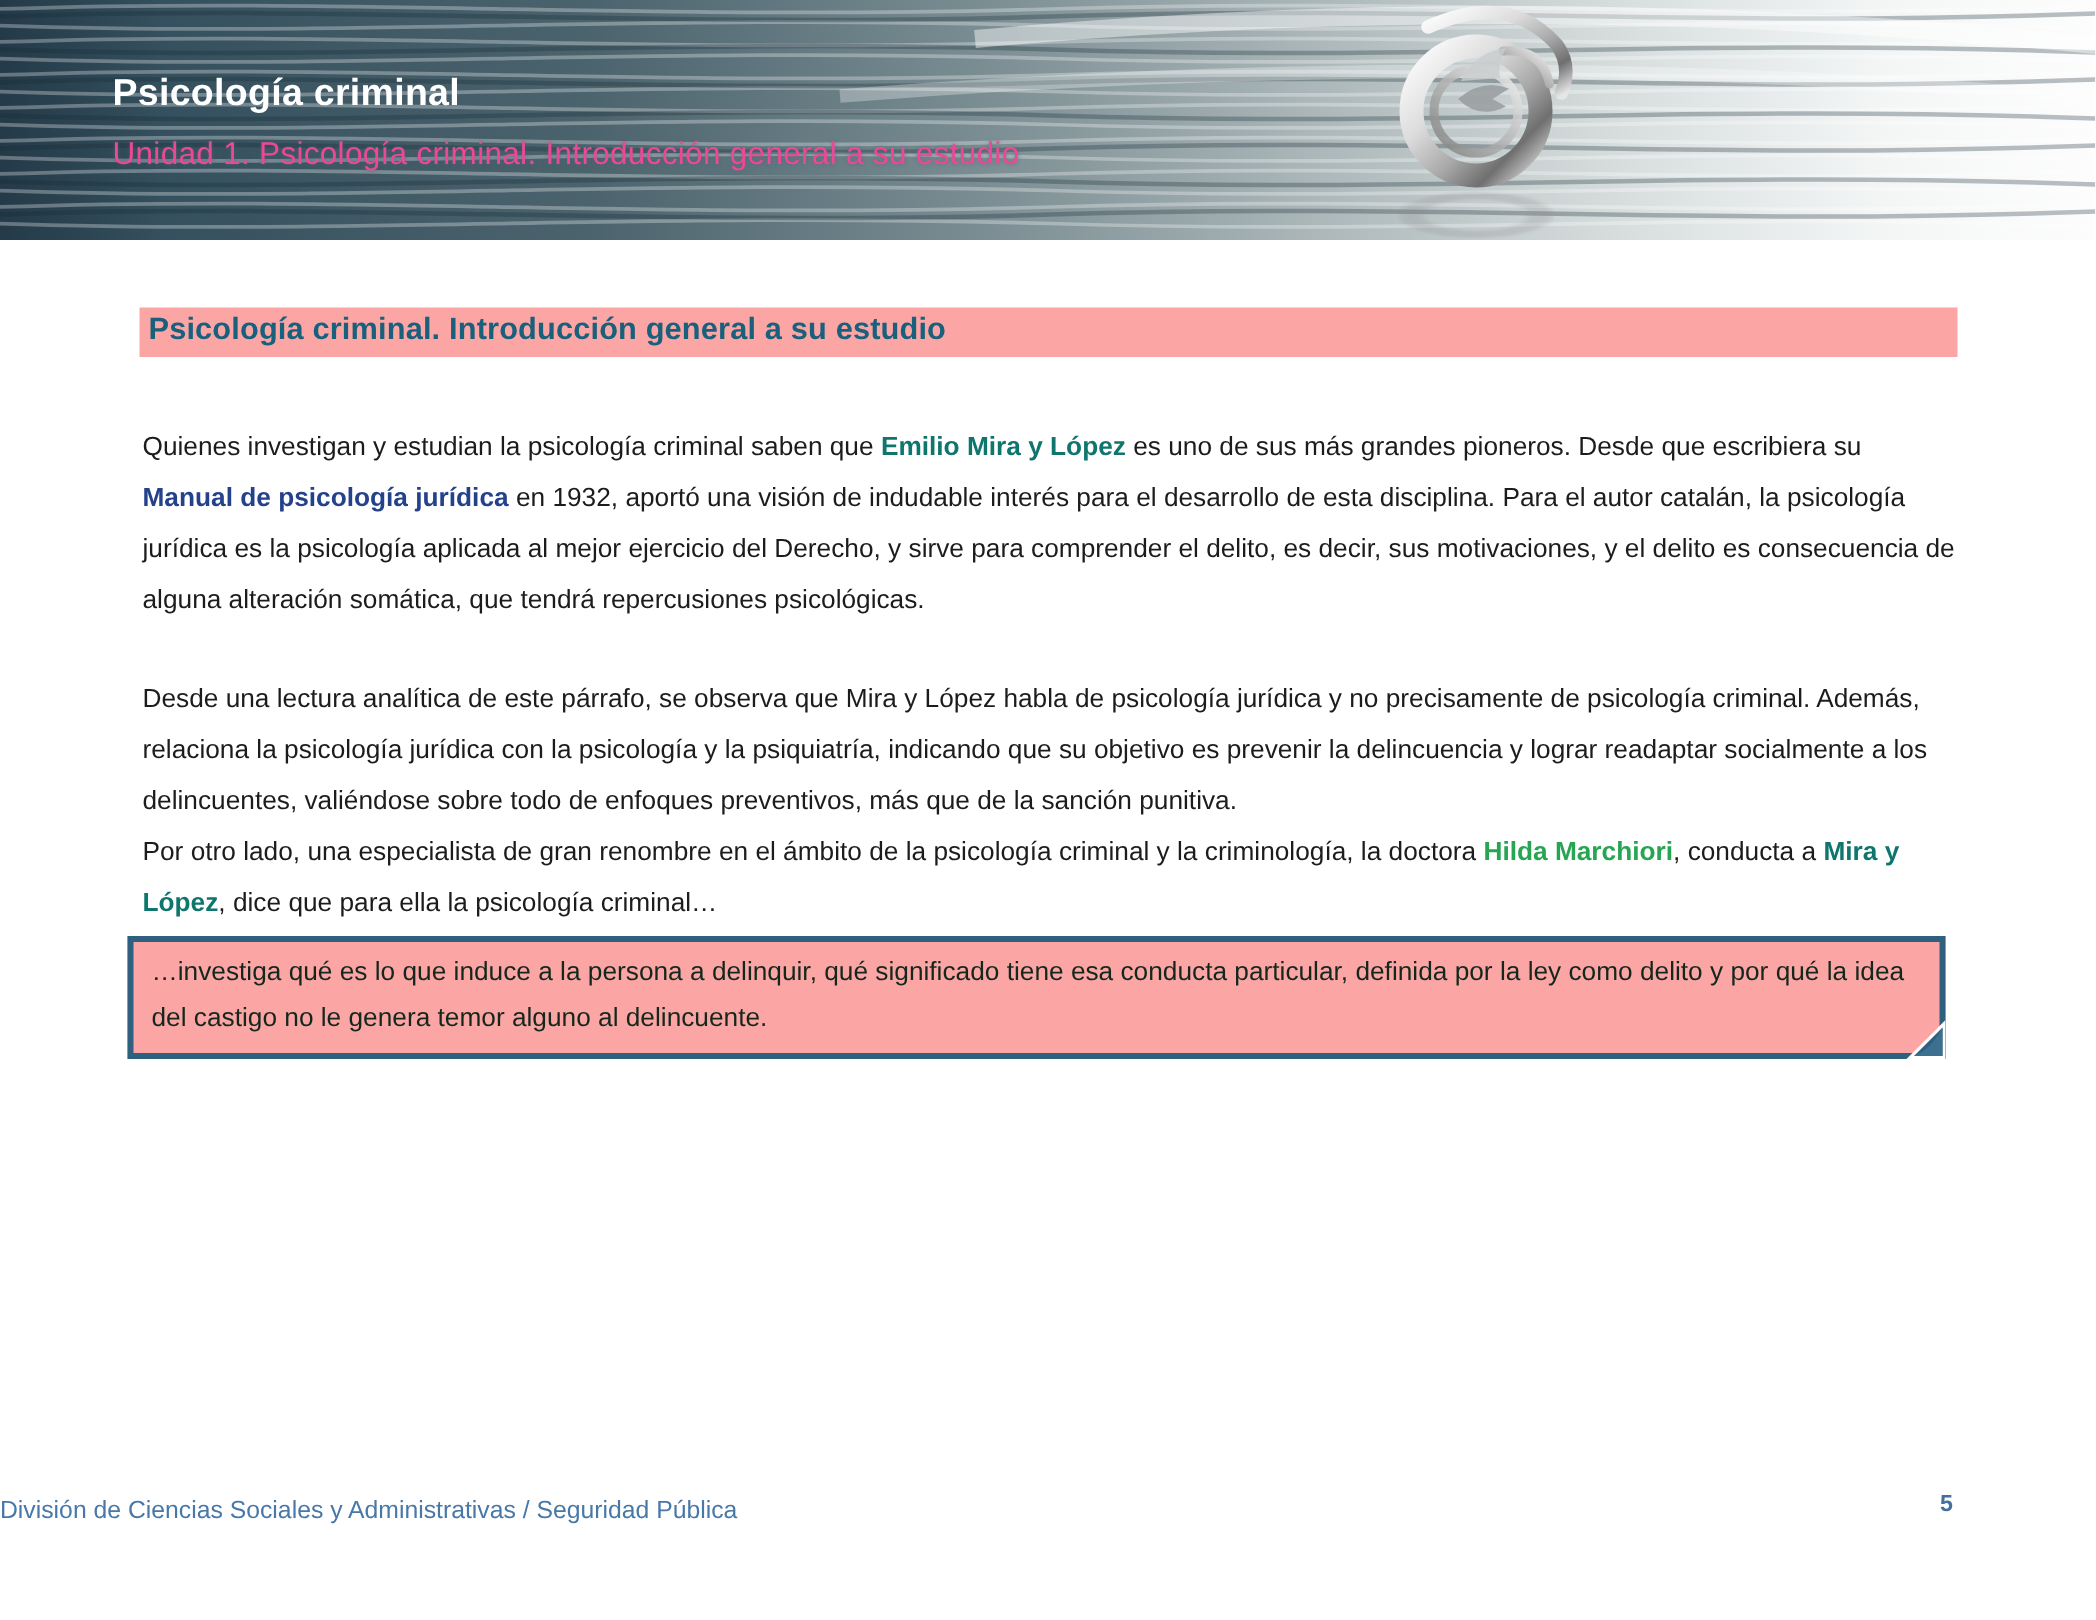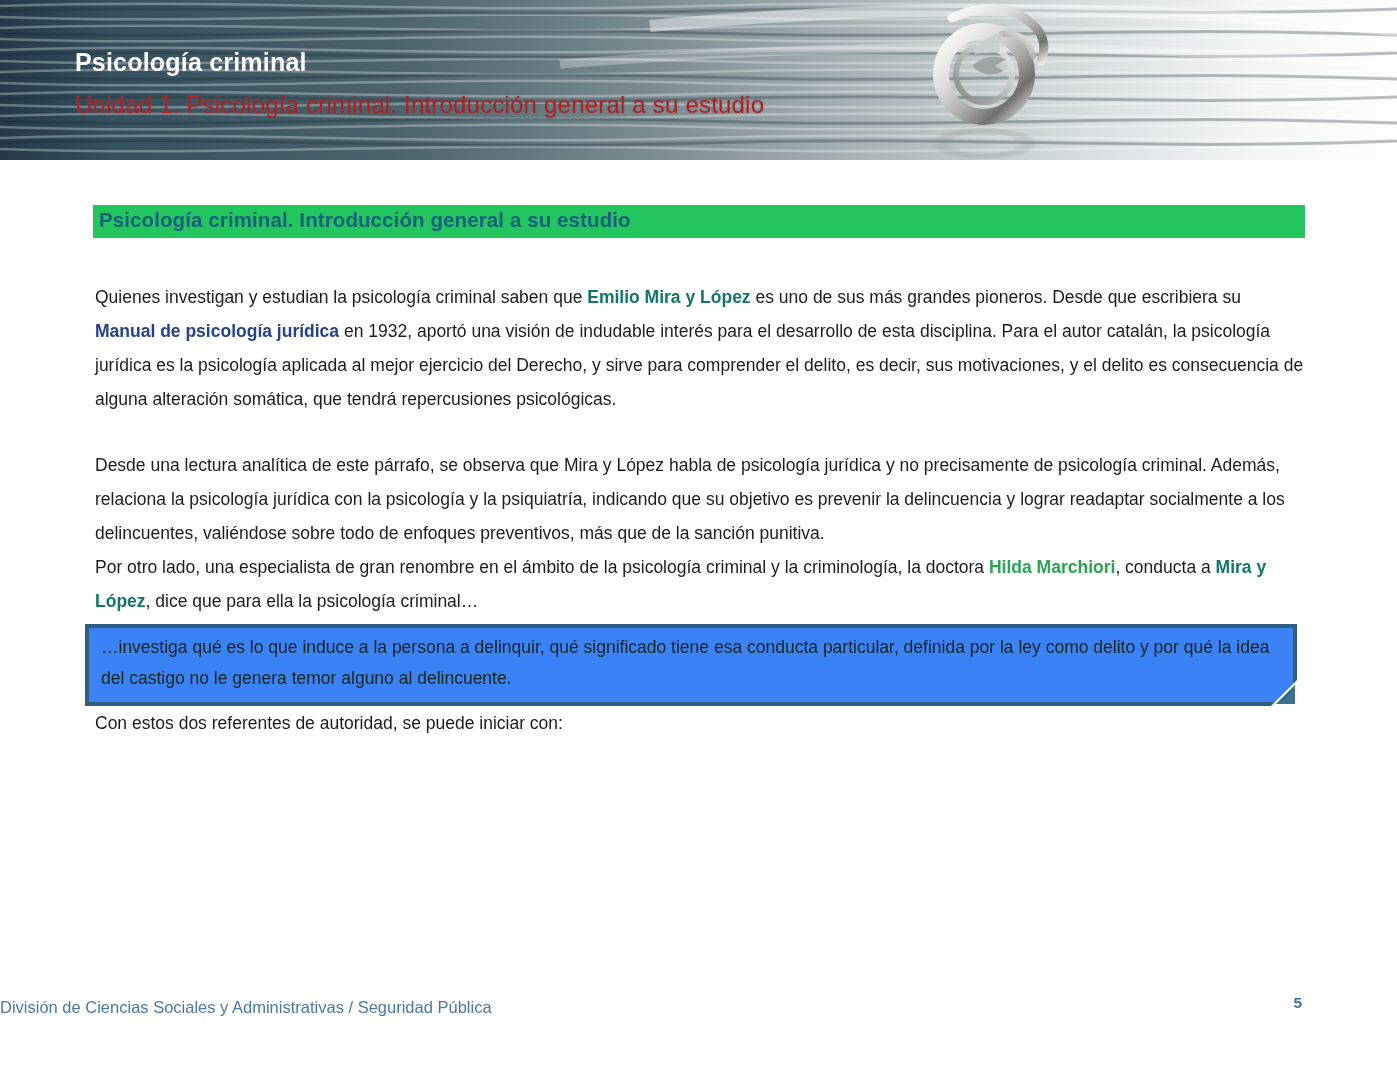--- a/index.html
+++ b/index.html
@@ -11,48 +11,48 @@
   }
   
   .header{position:absolute; top:0; left:0; width:1108px; height:160px;}
   .header .waves{position:absolute; top:0; left:0; width:1397px; height:160px; display:block;}
   .header-text{position:absolute; left:75px; top:48px; z-index:3;}
   .hdr-title{
     font-size:25px; font-weight:bold; color:#ffffff; letter-spacing:.2px;
     margin:0 0 14px 0;
   }
   .hdr-subtitle{
-    font-size:24px; font-weight:400; color:#b91c1c; letter-spacing:.2px;
+    font-size:21px; font-weight:400; color:#ec4899; letter-spacing:.2px;
     text-shadow:0 0 3px rgba(84,100,108,.65);
     margin:0;
   }
   .logo{position:absolute; right:46px; top:2px; width:148px; height:168px; z-index:3;}
   
   .section-bar{
     position:absolute; left:93px; top:205px; width:1212px; height:33px;
-    background:#22c55e; box-sizing:border-box; padding:3px 0 0 6px;
+    background:#fca5a5; box-sizing:border-box; padding:3px 0 0 6px;
   }
   .section-bar span{
     font-size:20.5px; font-weight:bold; color:#19607c; letter-spacing:.1px;
   }
   
   .body-text{
     position:absolute; left:95px; top:280px; width:1210px;
     font-size:17.5px; line-height:34px; color:#1c1c1c;
   }
   .body-text p{margin:0 0 32px 0;}
   .body-text p.tight{margin:0;}
   .body-text p.pre-quote{margin:0 0 6px 0;}
   .name-red{color:#0f766e; font-weight:bold;}
   .name-green{color:#27a553; font-weight:bold;margin-top:35px;}
   .book-blue{color:#24418c; font-weight:bold; }
   
   .quote-box{
     position:relative; box-sizing:border-box; width:1212px; margin-left:-10px;
-    background:#3b82f6; border:4px solid #2f6080;
+    background:#fca5a5; border:4px solid #2f6080;
     padding:4px 14px 8px 12px;
     font-size:17.5px; line-height:31px; color:#14271c;
   }
   .quote-fold{position:absolute; right:-4px; bottom:-4px; width:28px; height:28px; display:block;}
   
   .closing{margin-top:28px; font-size:17.5px; color:#1c1c1c;}
   
   .footer{
     position:absolute; left:0; top:998px; width:1397px; height:30px; 
   }
@@ -173,21 +173,20 @@
 
     <div class="quote-box">
       <span>…investiga qué es lo que induce a la persona a delinquir, qué significado tiene esa conducta particular, definida por la ley como delito y por qué la idea del castigo no le genera temor alguno al delincuente.</span>
       <svg class="quote-fold" viewBox="0 0 28 28" aria-hidden="true">
         <polygon points="28,2 28,28 2,28" fill="#ffffff"></polygon>
         <polygon points="7,26 26,7 26,26" fill="#2f6080"></polygon>
         <path d="M7,26 Q18,22 26,7 L26,26 Z" fill="#3d708f"></path>
       </svg>
     </div>
 
-    <p class="closing">Con estos dos referentes de autoridad, se puede iniciar con:</p>
   </div>
 
   <div class="footer">
     <span class="footer-division">División de Ciencias Sociales y Administrativas / Seguridad Pública</span>
     <span class="page-number">5</span>
   </div>
 
 </div>
 
 </body></html>

